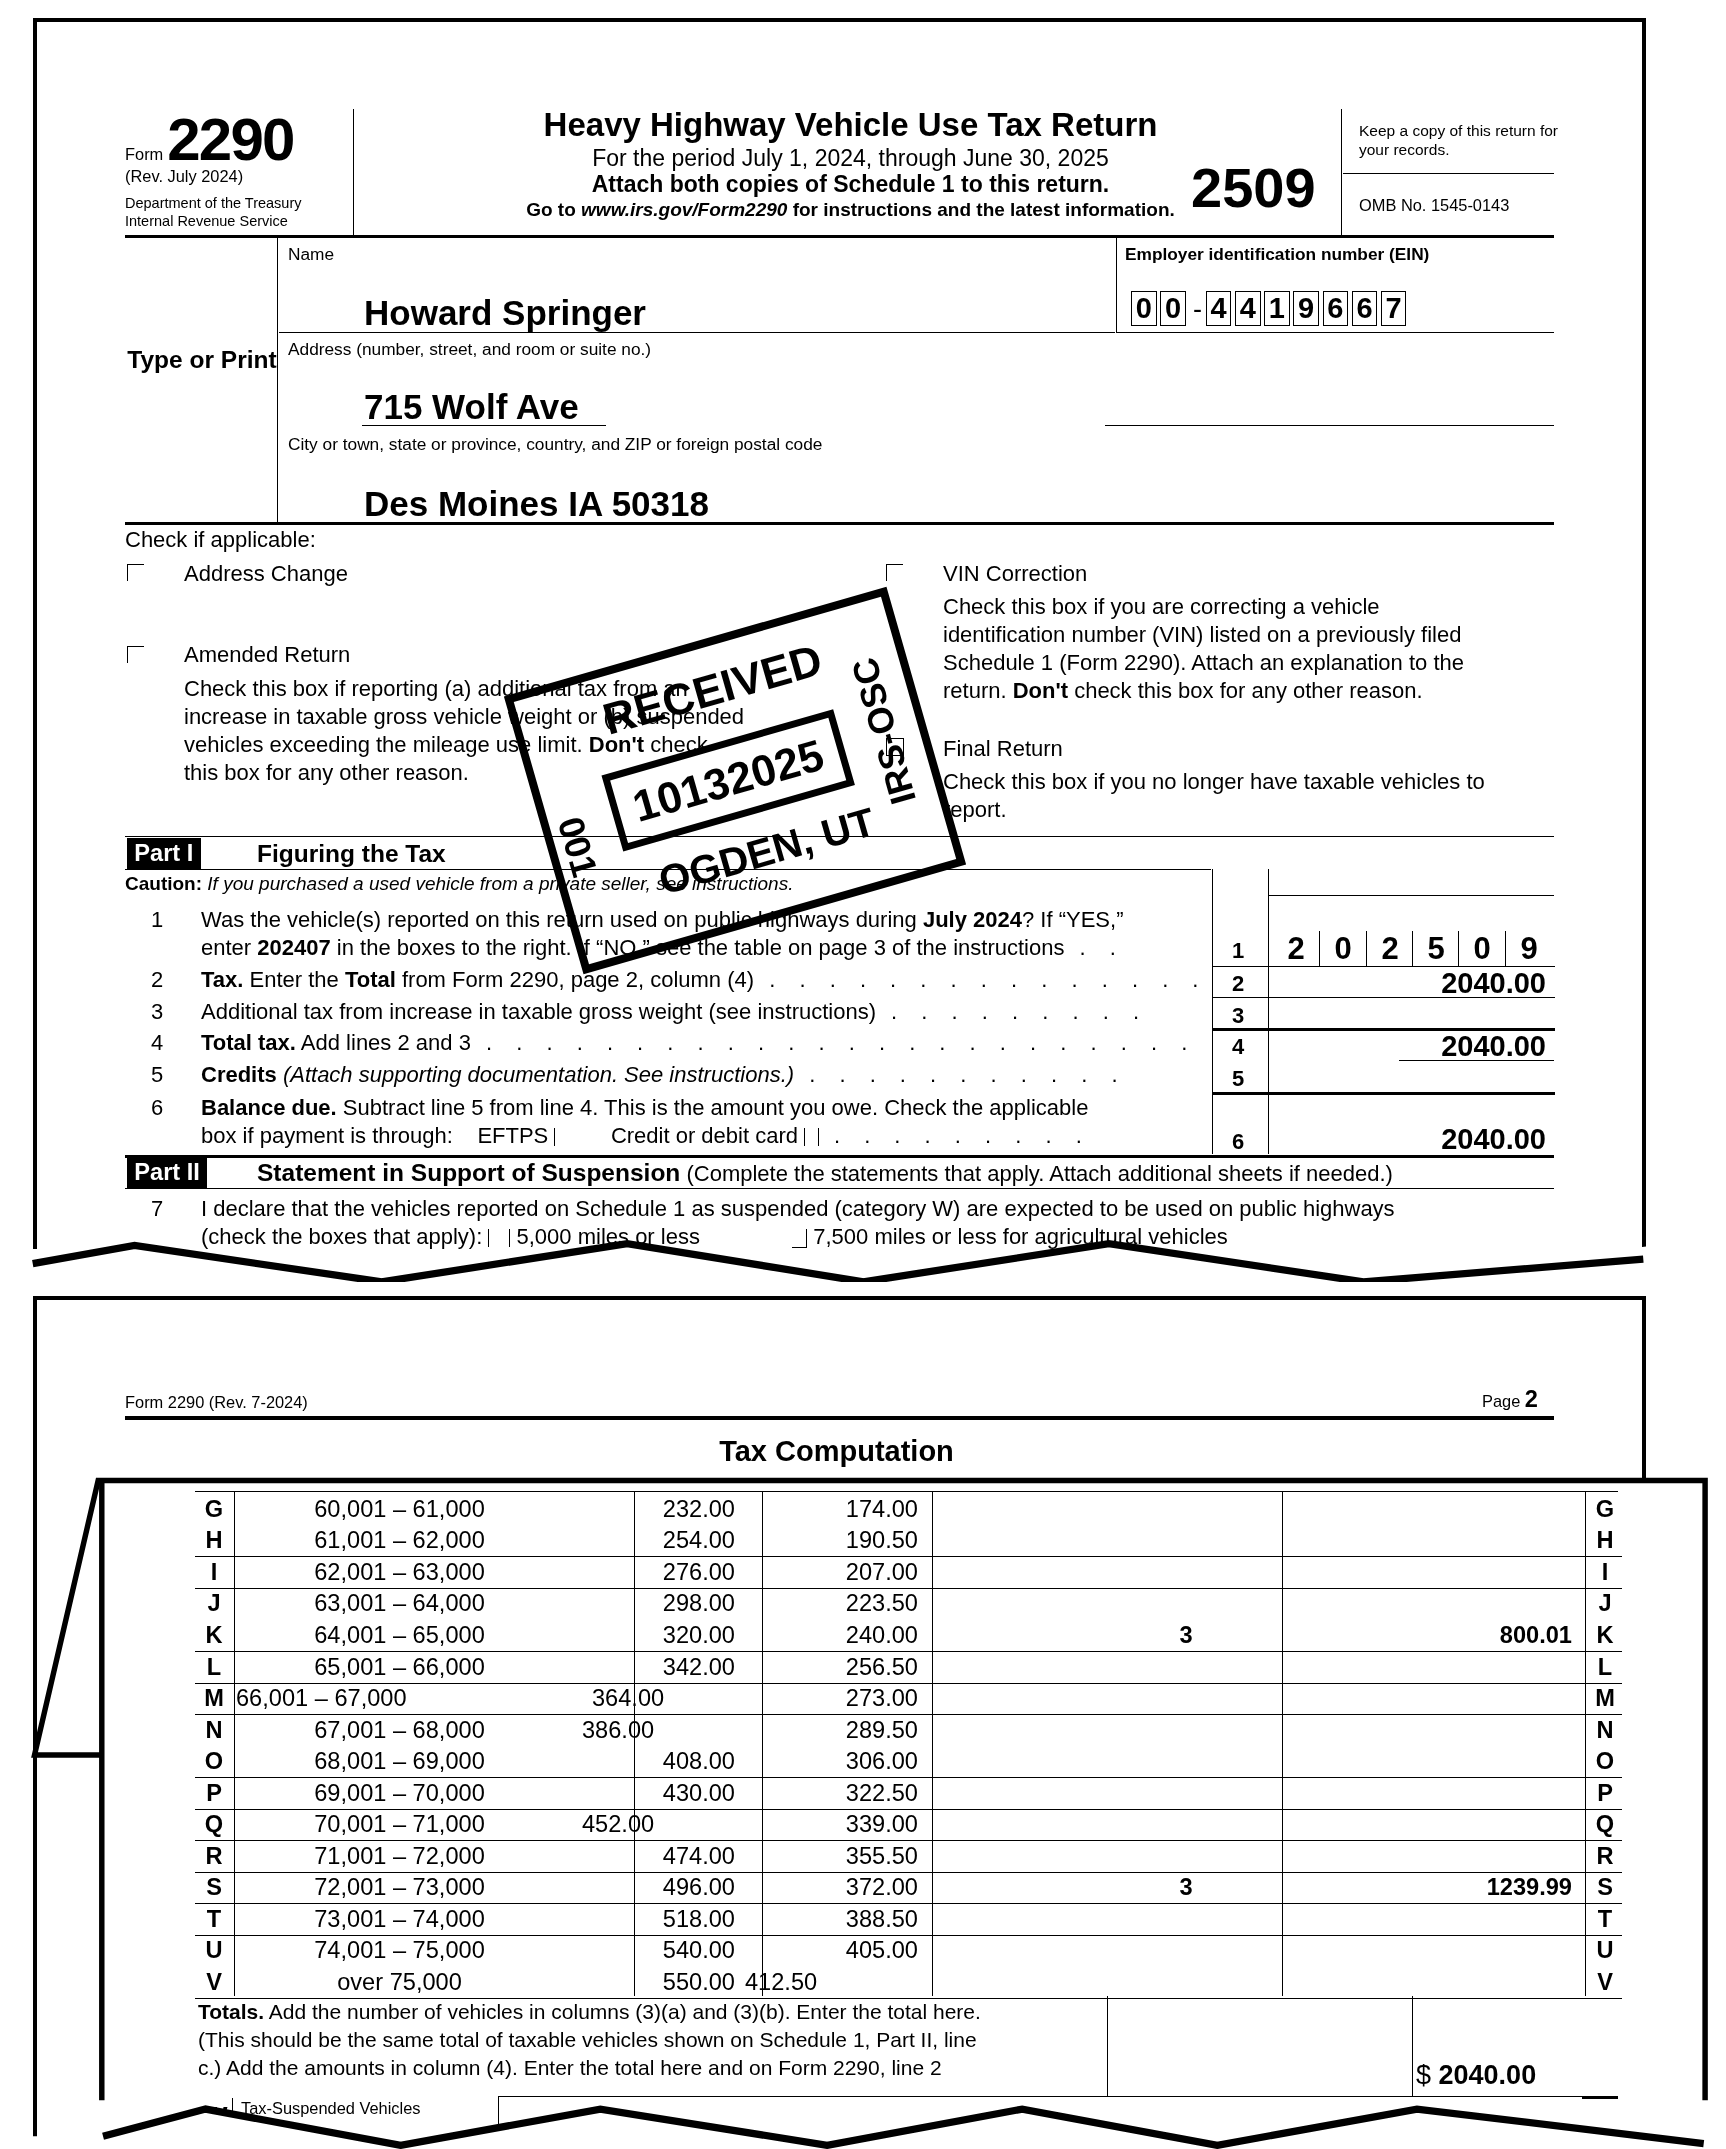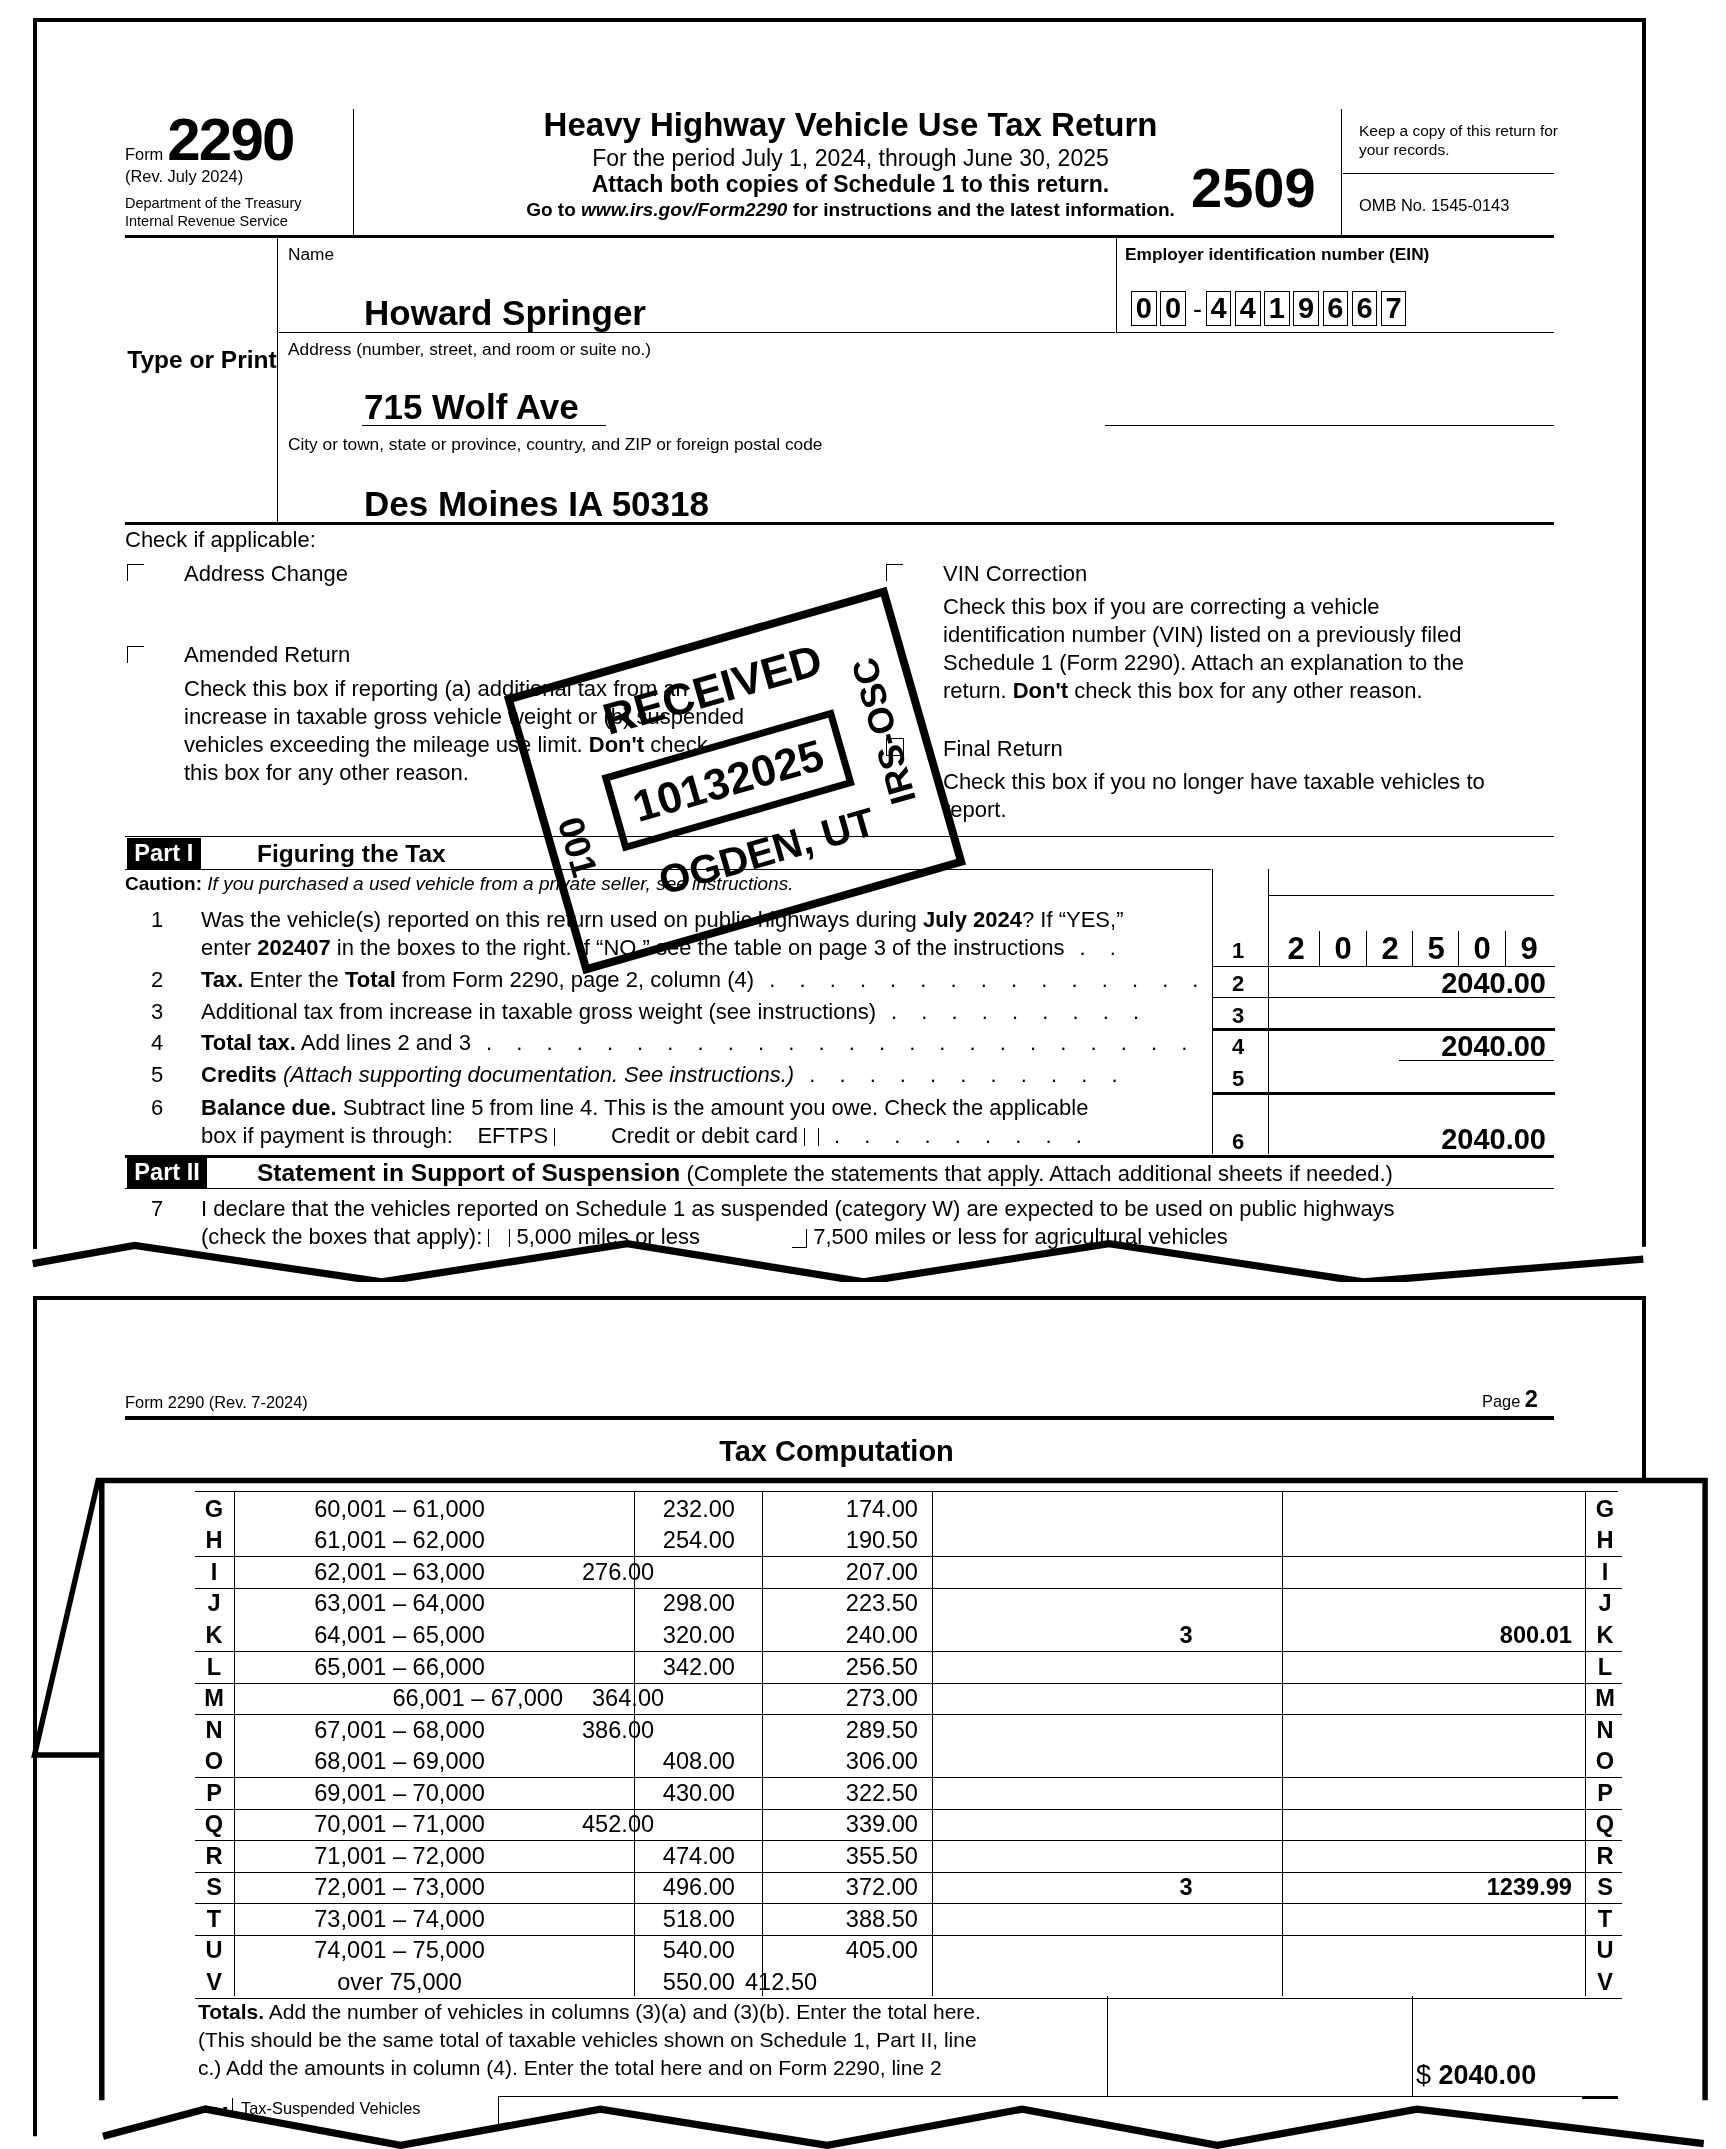--- a/index.html
+++ b/index.html
@@ -215,21 +215,21 @@
         <div class="cell" style="left: 473px; width: 153px; text-align: right;">254.00</div>
         <div class="cell" style="left: 636px; width: 173px; text-align: right;">190.50</div>
         <div class="cell" style="left: 1036px; width: 82px; text-align: center; font-weight: bold;"></div>
         <div class="cell" style="left: 1327px; width: 136px; text-align: right; font-weight: bold;"></div>
         <div class="cell" style="left: 1477px; width: 38px; text-align: center; font-weight: bold;">H</div>
         <div class="hline" style="left: 86px; top: 32px; width: 1427px;"></div>
       </div>
       <div class="row" style="top: 65px;">
         <div class="cell" style="left: 86px; width: 38px; text-align: center; font-weight: bold;">I</div>
         <div class="cell" style="left: 127px; width: 327px; text-align: center;">62,001 – 63,000</div>
-        <div class="cell" style="left: 473px; width: 153px; ">276.00</div>
+        <div class="cell" style="left: 473px; width: 153px; text-align: right;">276.00</div>
         <div class="cell" style="left: 636px; width: 173px; text-align: right;">207.00</div>
         <div class="cell" style="left: 1036px; width: 82px; text-align: center; font-weight: bold;"></div>
         <div class="cell" style="left: 1327px; width: 136px; text-align: right; font-weight: bold;"></div>
         <div class="cell" style="left: 1477px; width: 38px; text-align: center; font-weight: bold;">I</div>
         <div class="hline" style="left: 86px; top: 32px; width: 1427px;"></div>
       </div>
       <div class="row" style="top: 96px;">
         <div class="cell" style="left: 86px; width: 38px; text-align: center; font-weight: bold;">J</div>
         <div class="cell" style="left: 127px; width: 327px; text-align: center;">63,001 – 64,000</div>
         <div class="cell" style="left: 473px; width: 153px; text-align: right;">298.00</div>
@@ -253,21 +253,21 @@
         <div class="cell" style="left: 127px; width: 327px; text-align: center;">65,001 – 66,000</div>
         <div class="cell" style="left: 473px; width: 153px; text-align: right;">342.00</div>
         <div class="cell" style="left: 636px; width: 173px; text-align: right;">256.50</div>
         <div class="cell" style="left: 1036px; width: 82px; text-align: center; font-weight: bold;"></div>
         <div class="cell" style="left: 1327px; width: 136px; text-align: right; font-weight: bold;"></div>
         <div class="cell" style="left: 1477px; width: 38px; text-align: center; font-weight: bold;">L</div>
         <div class="hline" style="left: 86px; top: 32px; width: 1427px;"></div>
       </div>
       <div class="row" style="top: 191px;">
         <div class="cell" style="left: 86px; width: 38px; text-align: center; font-weight: bold;">M</div>
-        <div class="cell" style="left: 127px; width: 327px; text-align: right;">66,001 – 67,000</div>
+        <div class="cell" style="left: 127px; width: 327px; text-align: left;">66,001 – 67,000</div>
         <div class="cell" style="left: 483px; width: 153px; ">364.00</div>
         <div class="cell" style="left: 636px; width: 173px; text-align: right;">273.00</div>
         <div class="cell" style="left: 1036px; width: 82px; text-align: center; font-weight: bold;"></div>
         <div class="cell" style="left: 1327px; width: 136px; text-align: right; font-weight: bold;"></div>
         <div class="cell" style="left: 1477px; width: 38px; text-align: center; font-weight: bold;">M</div>
         <div class="hline" style="left: 86px; top: 32px; width: 1427px;"></div>
       </div>
       <div class="row" style="top: 223px;">
         <div class="cell" style="left: 86px; width: 38px; text-align: center; font-weight: bold;">N</div>
         <div class="cell" style="left: 127px; width: 327px; text-align: center;">67,001 – 68,000</div>

